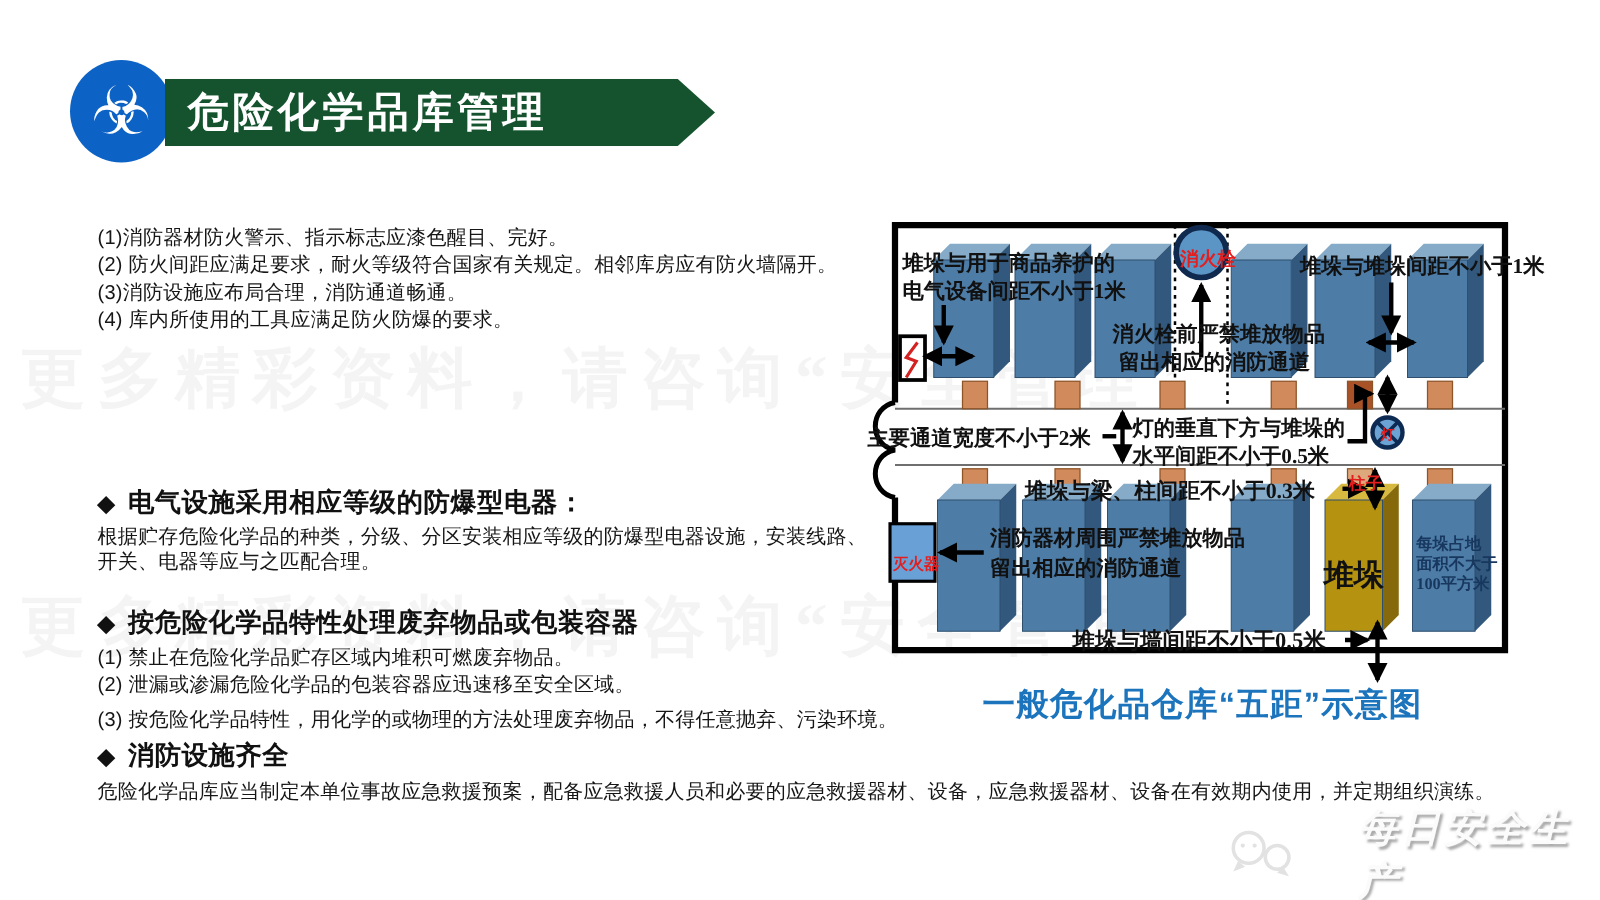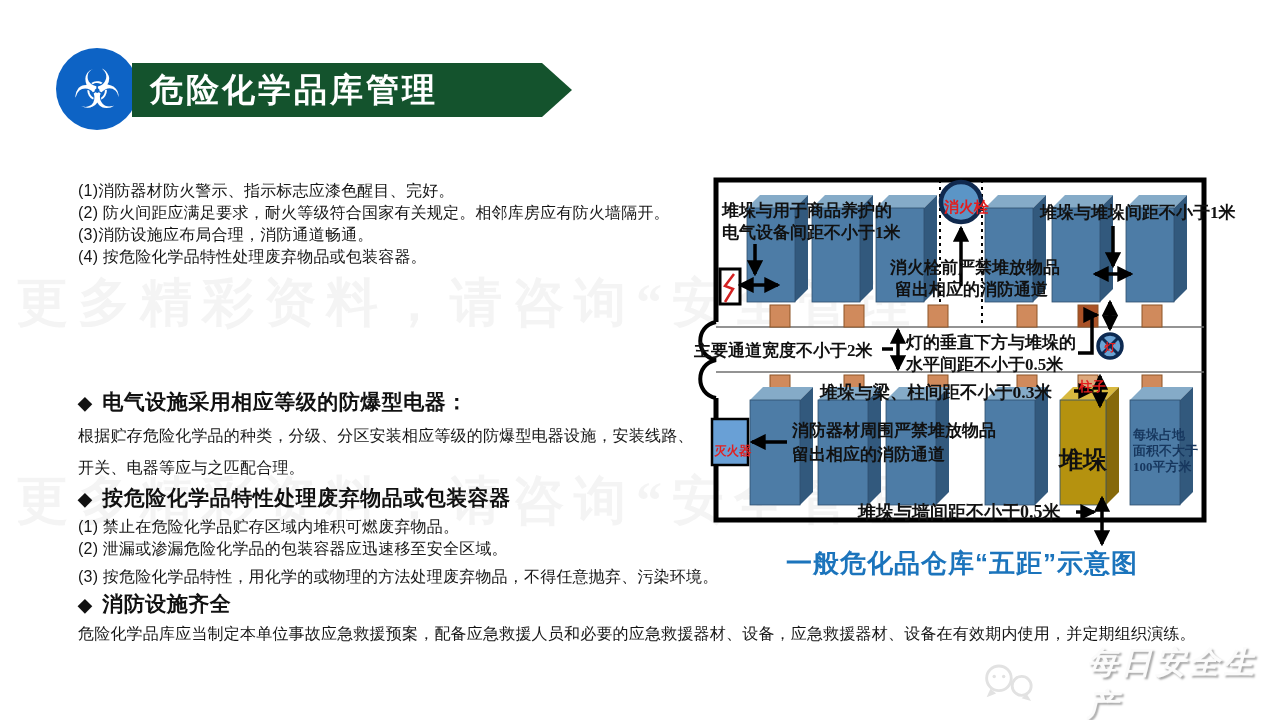--- a/index.html
+++ b/index.html
@@ -20,21 +20,21 @@
   .hdr-title{color:#ffffff;font-size:33px;font-weight:800;letter-spacing:3px;
              line-height:54px;padding-left:18px;white-space:nowrap;}
 
   
   .section{position:absolute;left:78px;width:650px;}
   .sec-head{font-size:21px;font-weight:800;letter-spacing:.5px;margin-bottom:4px;color:#111;}
   .sec-head .dia{margin-right:10px;font-size:18px;}
   .sec-item{font-size:16px;line-height:22px;letter-spacing:.2px;}
   .sec-item b{font-weight:400;}
   .gap-top{margin-top:6px;}
-  .sec-body{font-size:16px;line-height:32px;letter-spacing:.2px;}
+  .sec-body{font-size:16px;line-height:20px;letter-spacing:.2px;}
   .wide{width:1145px;}
   .sec-body.tight{line-height:24px;}
 
   
   .diagram{position:absolute;left:690px;top:172px;width:560px;height:410px;}
   text.dlabel{font-family:"Liberation Serif",serif;font-weight:bold;fill:#111;}
   text.red{fill:#e31e1e;}
   text.navy{fill:#17375e;}
 
   
@@ -53,21 +53,21 @@
 
   <div class="hdr-icon">☣</div>
   <div class="hdr-banner">
     <div class="hdr-title">危险化学品库管理</div>
   </div>
 
   <div class="section" style="top:180px;">
     <div class="sec-item"><span>(1)消防器材防火警示、指示标志应漆色醒目、完好。</span><b></b></div>
     <div class="sec-item"><span>(2) 防火间距应满足要求，耐火等级符合国家有关规定。相邻库房应有防火墙隔开。</span><b></b></div>
     <div class="sec-item"><span>(3)消防设施应布局合理，</span><b>消防通道畅通。</b></div>
-    <div class="sec-item"><span>(4) </span><b>按危险化学品特性处理废弃物品或包装容器。</b></div>
+    <div class="sec-item"><span>(4) </span><b>库内所使用的工具应满足防火防爆的要求。</b></div>
   </div>
 
 
   <div class="section" style="top:388px;width:625px;">
     <div class="sec-head"><span class="dia">◆</span><span>电气设施采用相应等级的防爆型电器：</span></div>
     <div class="sec-body">根据贮存危险化学品的种类，分级、分区安装相应等级的防爆型电器设施，安装线路、开关、电器等应与之匹配合理。</div>
   </div>
 
   <div class="section" style="top:484px;">
     <div class="sec-head"><span class="dia">◆</span><span>按危险化学品特性处理废弃物品或包装容器</span></div>

